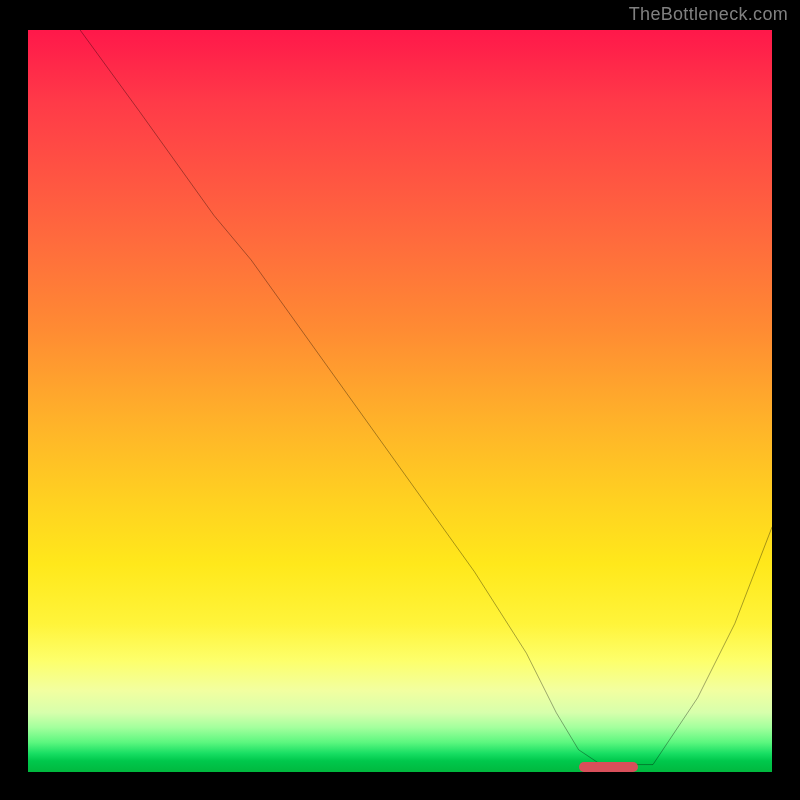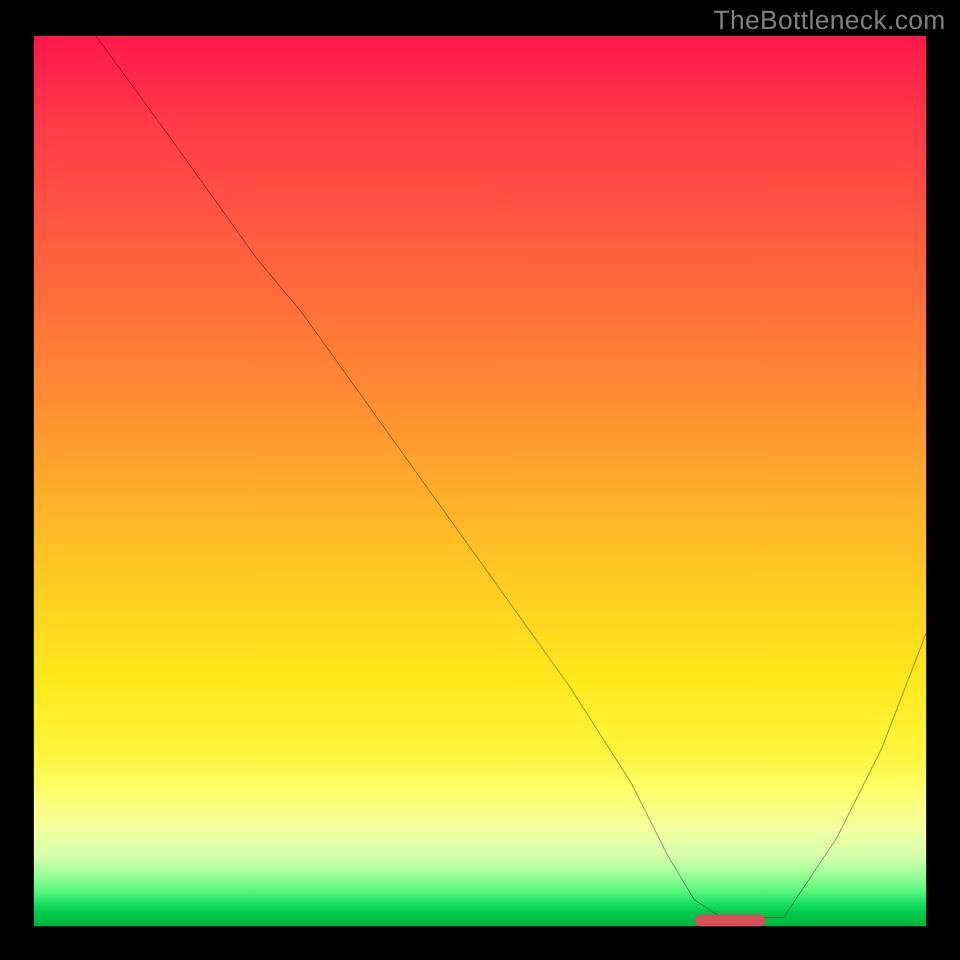--- a/index.html
+++ b/index.html
@@ -15,21 +15,21 @@
     position: relative;
     width: 800px;
     height: 800px;
     background: #000;
   }
   .watermark {
     position: absolute;
     top: 4px;
     right: 12px;
     color: #808080;
-    font-size: 22px;
+    font-size: 18px;
     font-weight: 400;
     letter-spacing: 0.3px;
     z-index: 5;
   }
   
   .plot {
     position: absolute;
     left: 28px;
     top: 30px;
     width: 744px;

